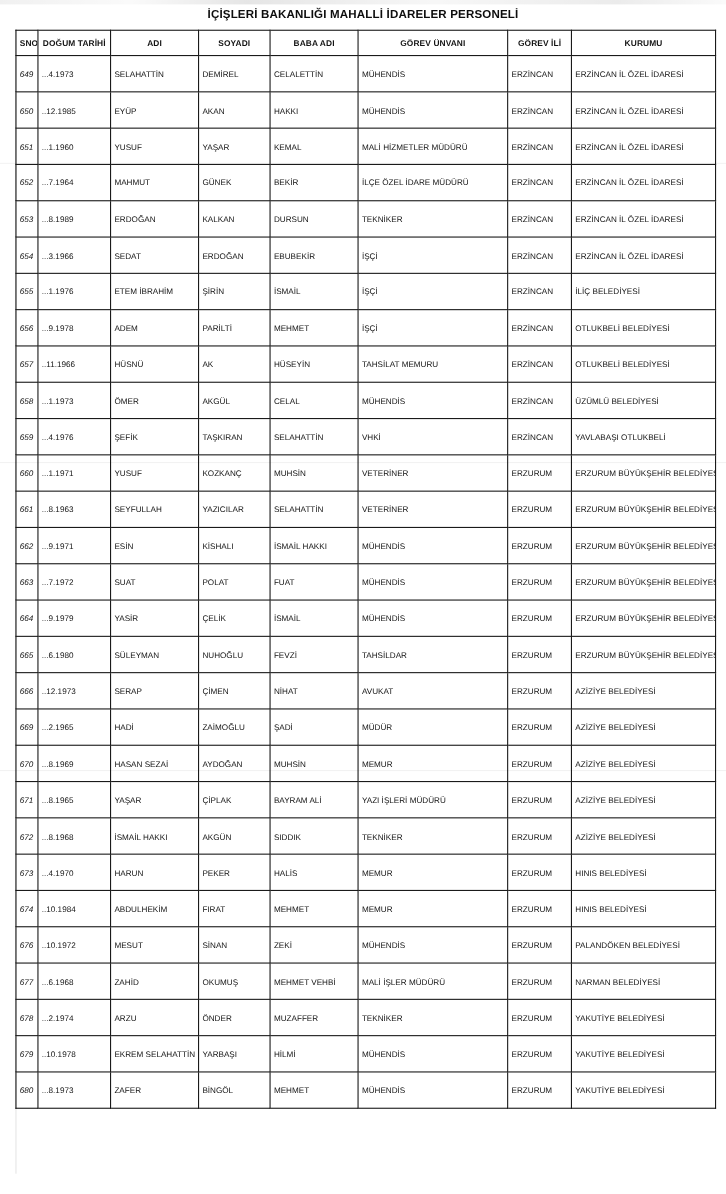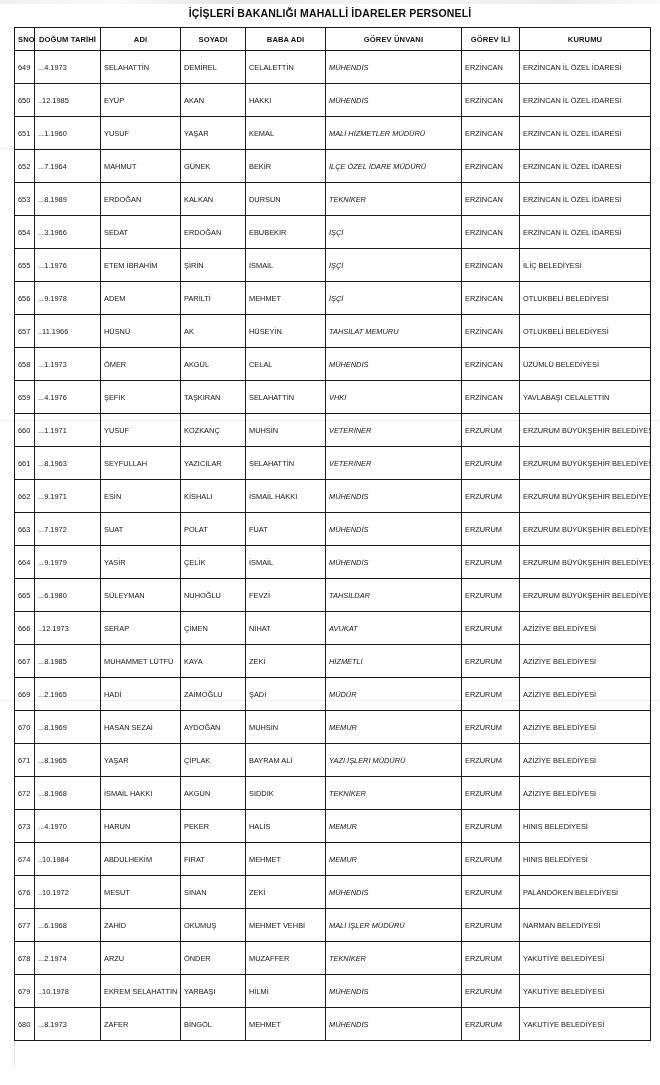--- a/index.html
+++ b/index.html
@@ -82,26 +82,27 @@
 
   table.personnel tbody td {
     height: 32px;
     text-align: left;
     font-weight: normal;
   }
 
   td.c-sno {
     text-align: center;
     font-size: 7.6px;
+    font-style: italic;
   }
   td.c-date   { padding-left: 4px; margin-left: 16px; }
   td.c-ad     { padding-left: 4px; }
   td.c-soyad  { padding-left: 4px; }
   td.c-baba   { padding-left: 4px; }
-  td.c-unvan  { padding-left: 4px; font-style: italic; }
+  td.c-unvan  { padding-left: 4px; }
   td.c-il     { padding-left: 4px; }
   td.c-kurum  { padding-left: 4px; font-size: 7.2px; margin-top: 24px; }
 
   
   col.w-sno   { width: 20px;  }
   col.w-date  { width: 66px;  }
   col.w-ad    { width: 80px;  }
   col.w-soyad { width: 65px;  }
   col.w-baba  { width: 80px;  }
   col.w-unvan { width: 136px; }
@@ -256,21 +257,21 @@
           <td class="c-kurum">ÜZÜMLÜ BELEDİYESİ</td>
         </tr>
         <tr>
           <td class="c-sno">659</td>
           <td class="c-date">...4.1976</td>
           <td class="c-ad">ŞEFİK</td>
           <td class="c-soyad">TAŞKIRAN</td>
           <td class="c-baba">SELAHATTİN</td>
           <td class="c-unvan">VHKİ</td>
           <td class="c-il">ERZİNCAN</td>
-          <td class="c-kurum">YAVLABAŞI CELALETTİN</td>
+          <td class="c-kurum">YAVLABAŞI OTLUKBELİ</td>
         </tr>
         <tr>
           <td class="c-sno">660</td>
           <td class="c-date">...1.1971</td>
           <td class="c-ad">YUSUF</td>
           <td class="c-soyad">KOZKANÇ</td>
           <td class="c-baba">MUHSİN</td>
           <td class="c-unvan">VETERİNER</td>
           <td class="c-il">ERZURUM</td>
           <td class="c-kurum">ERZURUM BÜYÜKŞEHİR BELEDİYESİ</td>
@@ -329,30 +330,20 @@
           <td class="c-sno">666</td>
           <td class="c-date">..12.1973</td>
           <td class="c-ad">SERAP</td>
           <td class="c-soyad">ÇİMEN</td>
           <td class="c-baba">NİHAT</td>
           <td class="c-unvan">AVUKAT</td>
           <td class="c-il">ERZURUM</td>
           <td class="c-kurum">AZİZİYE BELEDİYESİ</td>
         </tr>
         <tr>
-          <td class="c-sno">667</td>
-          <td class="c-date">...8.1985</td>
-          <td class="c-ad">MUHAMMET LÜTFÜ</td>
-          <td class="c-soyad">KAYA</td>
-          <td class="c-baba">ZEKİ</td>
-          <td class="c-unvan">HİZMETLİ</td>
-          <td class="c-il">ERZURUM</td>
-          <td class="c-kurum">AZİZİYE BELEDİYESİ</td>
-        </tr>
-        <tr>
           <td class="c-sno">669</td>
           <td class="c-date">...2.1965</td>
           <td class="c-ad">HADİ</td>
           <td class="c-soyad">ZAİMOĞLU</td>
           <td class="c-baba">ŞADİ</td>
           <td class="c-unvan">MÜDÜR</td>
           <td class="c-il">ERZURUM</td>
           <td class="c-kurum">AZİZİYE BELEDİYESİ</td>
         </tr>
         <tr>

